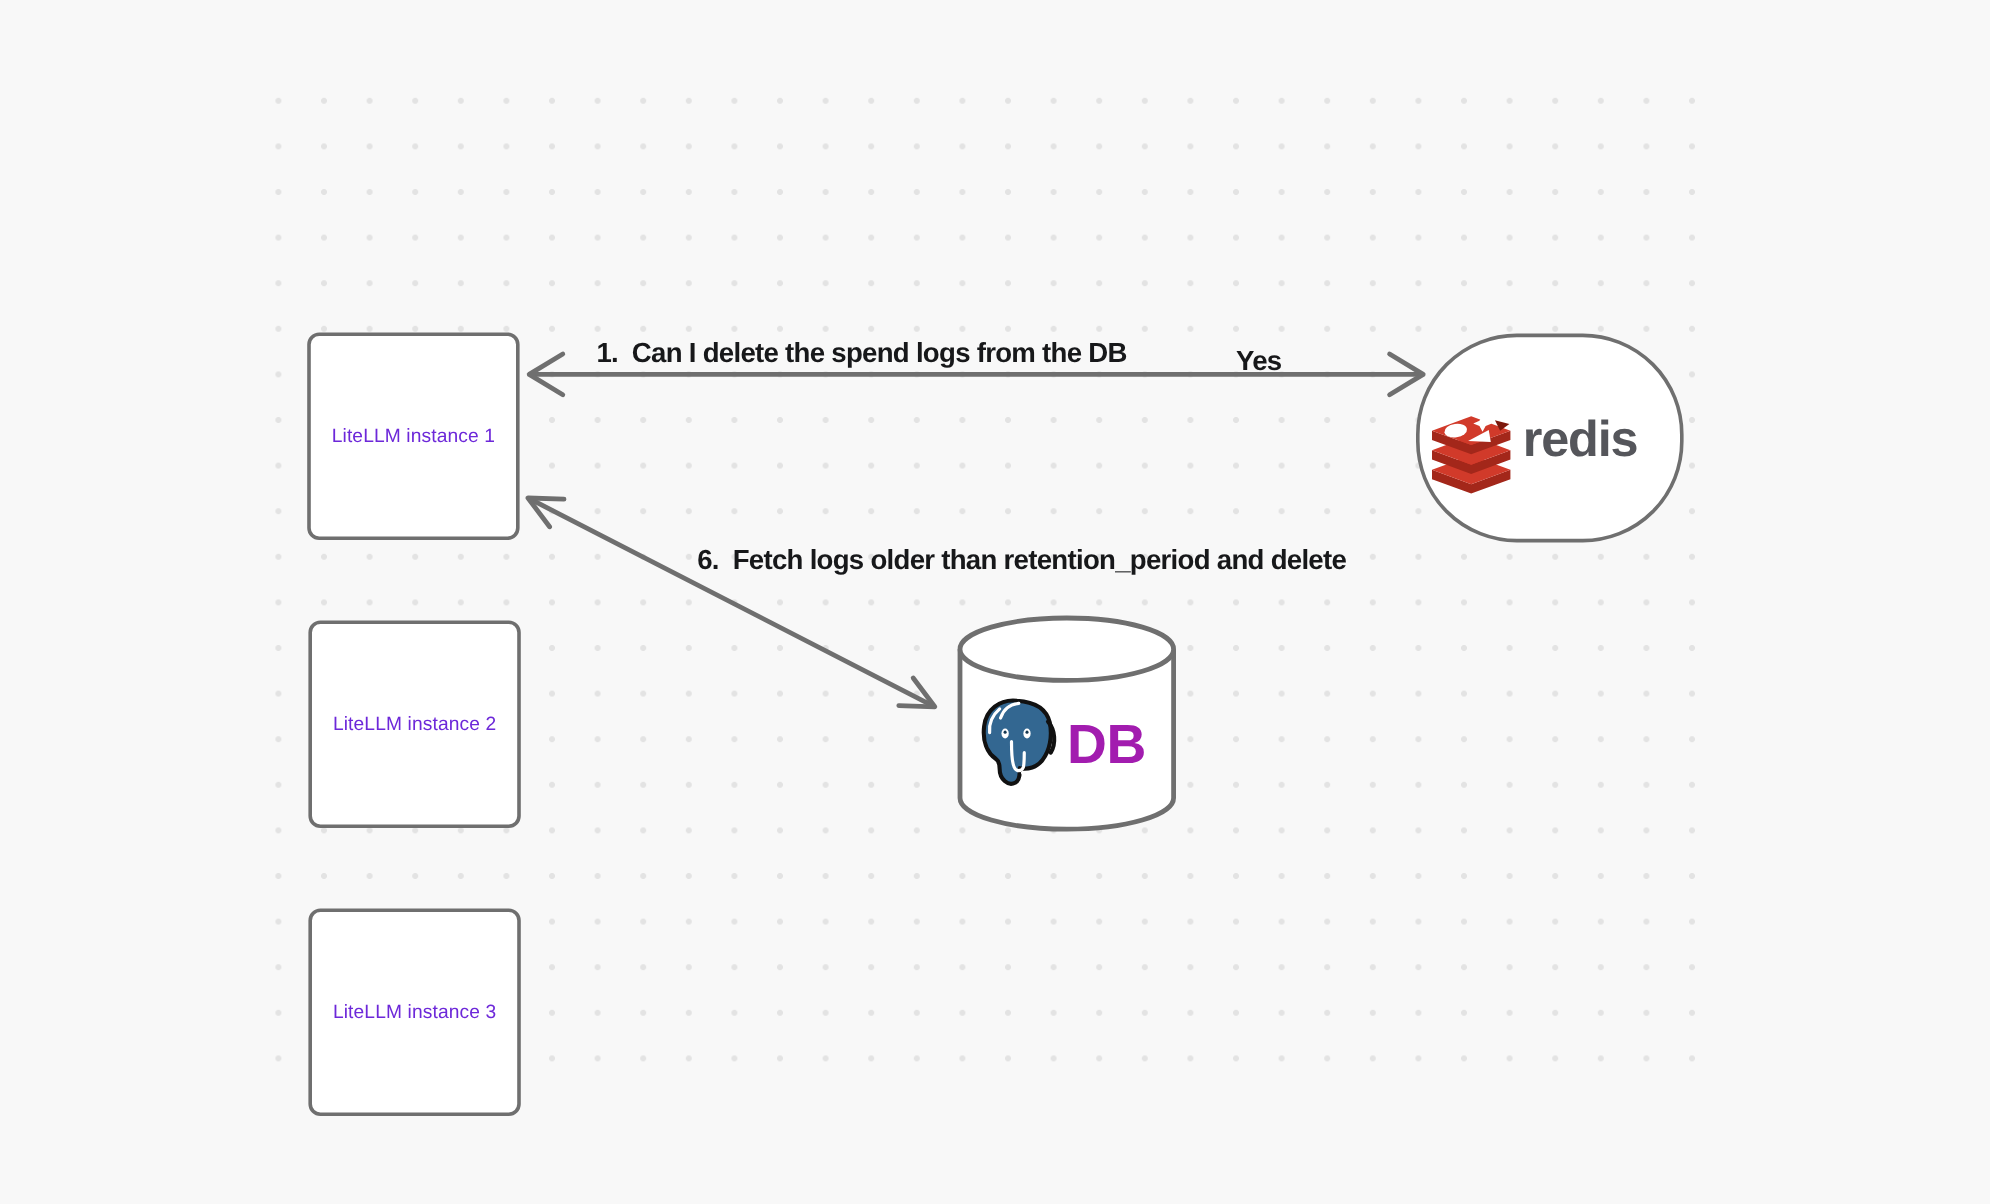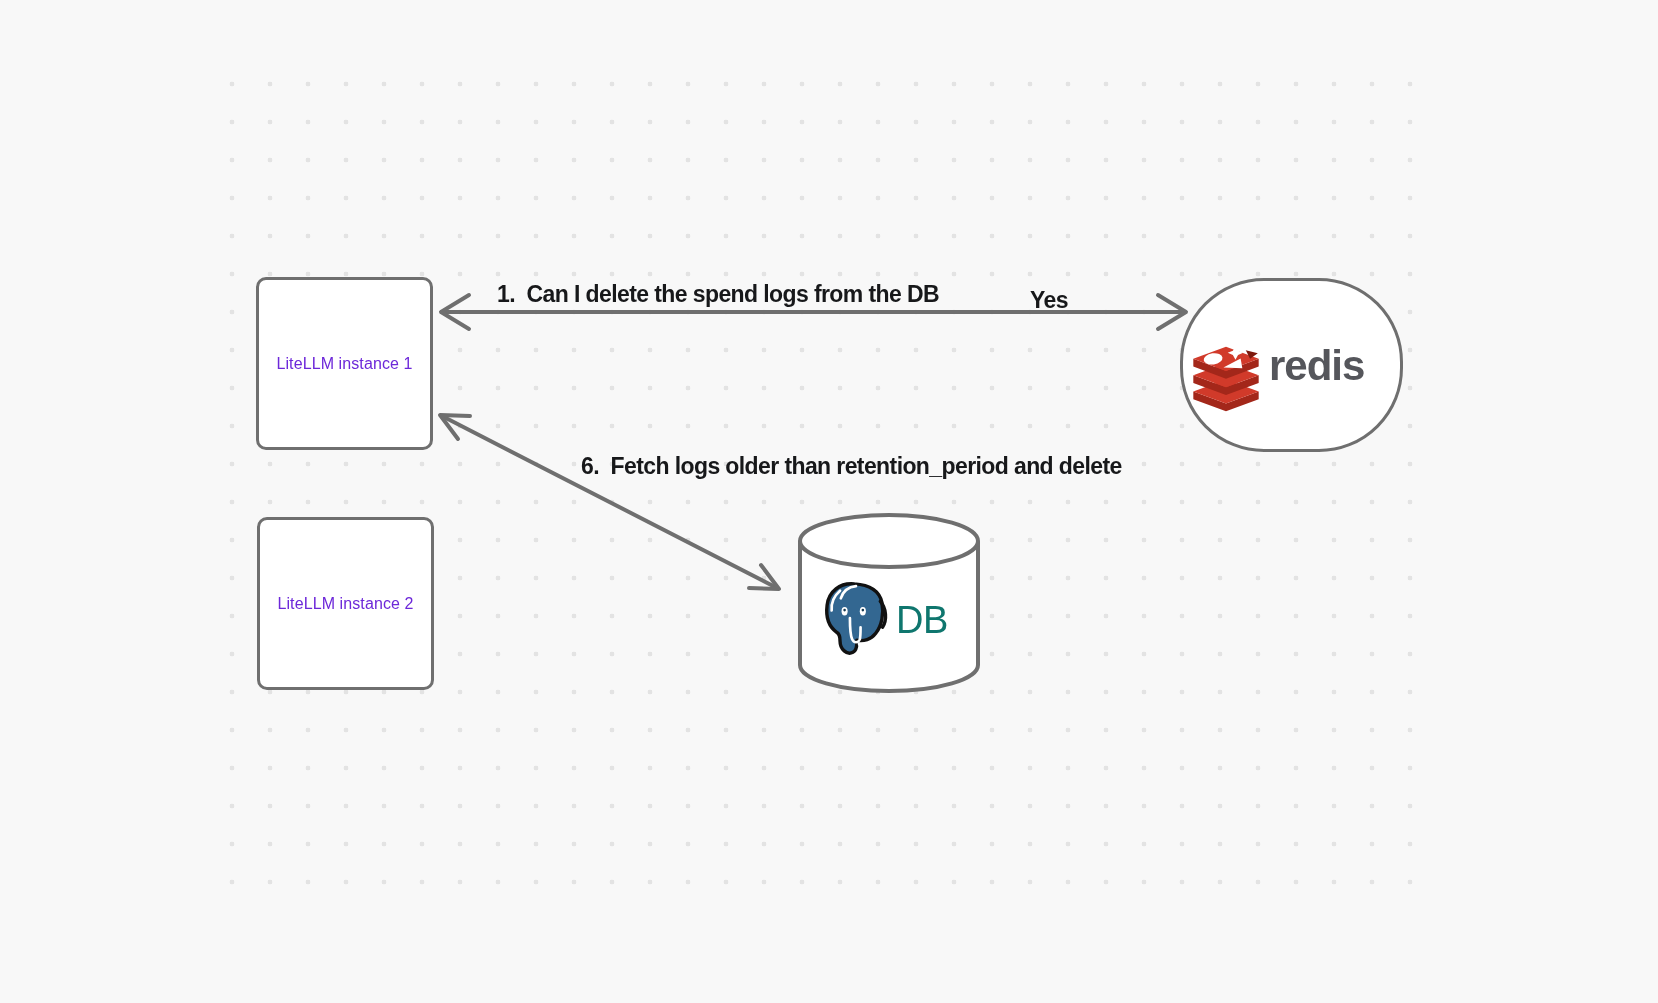--- a/index.html
+++ b/index.html
@@ -33,21 +33,21 @@
     font-size:42px;font-weight:700;color:#55565b;line-height:0.9;
     letter-spacing:-1px;margin-top:1px;
   }
   .db-node{position:absolute;left:795px;top:511px;width:188px;height:184px;}
   .db-content{
     position:absolute;left:795px;top:572px;width:188px;height:96px;
     display:flex;align-items:center;justify-content:center;
     transform:translateX(-6px);
   }
   .db-label{
-    font-size:38px;font-weight:400;color:#0f766e;letter-spacing:-0.5px;
+    font-size:46px;font-weight:700;color:#a21caf;letter-spacing:-0.5px;
     margin-left:2px;
   }
   .arrow-label{
     position:absolute;font-weight:700;font-size:23px;color:#17181a;
     letter-spacing:-0.6px;white-space:pre;line-height:1.15;
   }
   .al-1{left:497px;top:281px;}
   .al-yes{left:1030px;top:287px;}
   .al-2{left:581px;top:453px;}
 </style>
@@ -72,20 +72,23 @@
   </svg>
 
   <div class="node box" style="left:256px;top:277px;">
     <span class="box-label">LiteLLM instance 1</span>
   </div>
 
   <div class="node box" style="left:257px;top:517px;">
     <span class="box-label">LiteLLM instance 2</span>
   </div>
 
+  <div class="node box" style="left:257px;top:757px;">
+    <span class="box-label">LiteLLM instance 3</span>
+  </div>
 
   <div class="node redis-node">
     <svg class="redis-logo" width="86" height="69" viewBox="0 0 100 80">
 
       <path d="M12,54 L50,68 L88,54 L88,63 L50,77 L12,63 Z" fill="#a3271a"></path>
       <path d="M50,40 L88,54 L50,68 L12,54 Z" fill="#d13a2a"></path>
 
       <path d="M12,35 L50,49 L88,35 L88,44 L50,58 L12,44 Z" fill="#a3271a"></path>
       <path d="M50,21 L88,35 L50,49 L12,35 Z" fill="#d13a2a"></path>
 

